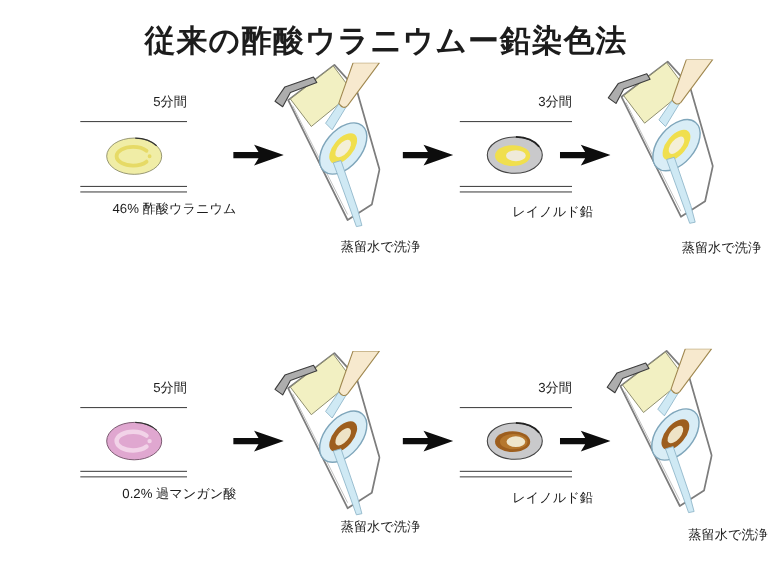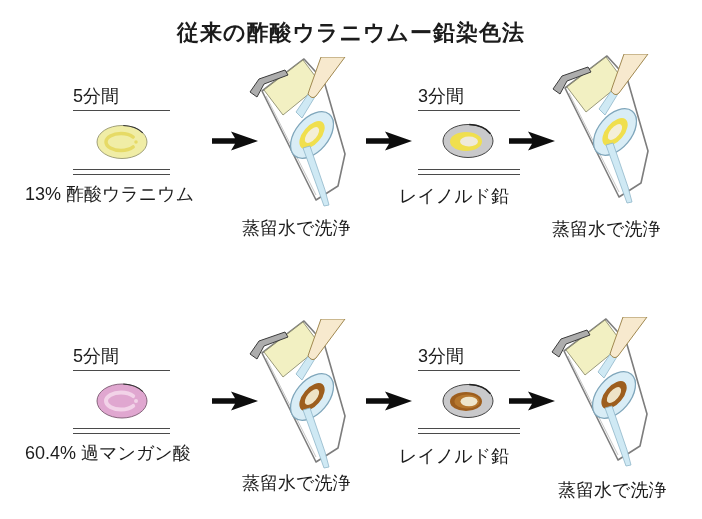--- a/index.html
+++ b/index.html
@@ -2,25 +2,25 @@
 <html><head>
 <meta charset="utf-8">
 <style>
   html,body{margin:0;padding:0;background:#ffffff;}
   .canvas{
     position:relative;width:702px;height:519px;background:#ffffff;overflow:hidden;
     font-family:"Liberation Sans","DejaVu Sans",sans-serif;color:#1c1c1c;
   }
   .abs{position:absolute;}
   .title{
-    left:0;right:0;text-align:center;font-size:22px;font-weight:600;
+    left:0;right:0;text-align:center;font-size:28px;font-weight:600;
     letter-spacing:1px;white-space:nowrap;
   }
   .title-new{color:#2A388C;}
-  .lbl{font-size:18px;text-align:left;white-space:nowrap;}
+  .lbl{font-size:12px;text-align:right;white-space:nowrap;}
   .line-single{height:0;border-top:1.8px solid #4a4a4a;}
   .line-double{height:4px;border-top:1.5px solid #4a4a4a;border-bottom:1.5px solid #4a4a4a;}
   svg{display:block;}
   .wash-yellow{--stain:#F0DF4E;--stain-center:#F4EFD8;}
   .wash-brown{--stain:#9D5E1E;--stain-center:#EEE3C6;}
 </style>
 </head>
 <body>
 
 <div class="canvas">
@@ -46,21 +46,21 @@
   <div class="abs title" style="top:18px">従来の酢酸ウラニウムー鉛染色法</div>
 
   <div class="abs lbl" style="left:73px;width:97px;top:84px">5分間</div>
   <div class="abs line-single" style="left:73px;width:97px;top:110px"></div>
   <svg class="abs" style="left:94px;top:122px" width="56" height="40" viewBox="0 0 56 40">
     <ellipse cx="28" cy="20" rx="25" ry="16.5" fill="#F0EDA6" stroke="#8a8a66" stroke-width="0.8"></ellipse>
     <ellipse cx="27" cy="20" rx="15" ry="8.5" fill="none" stroke="#E6DA66" stroke-width="3.5" pathLength="100" stroke-dasharray="0 8 84 8" stroke-linecap="round"></ellipse>
     <ellipse cx="28" cy="20" rx="25" ry="16.5" fill="none" stroke="#333333" stroke-width="1.1" pathLength="100" stroke-dasharray="0 76 16 8"></ellipse>
   </svg>
   <div class="abs line-double" style="left:73px;width:97px;top:169px"></div>
-  <div class="abs lbl" style="left:25px;width:190px;top:182px">13% 酢酸ウラニウム</div>
+  <div class="abs lbl" style="left:25px;width:190px;top:182px">46% 酢酸ウラニウム</div>
 
   <svg class="abs" style="left:212px;top:130px" width="46" height="22" viewBox="0 0 46 22">
       <use href="#flow-arrow"></use>
     </svg>
 
   <svg class="abs wash-yellow" style="left:246px;top:57px" width="100" height="152" viewBox="0 0 100 152">
       <use href="#wash-illus"></use>
     </svg>
   <div class="abs lbl" style="left:242px;width:140px;top:216px">蒸留水で洗浄</div>
 
@@ -89,21 +89,21 @@
   <div class="abs lbl" style="left:552px;width:140px;top:217px">蒸留水で洗浄</div>
 
   <div class="abs lbl" style="left:73px;width:97px;top:344px">5分間</div>
   <div class="abs line-single" style="left:73px;width:97px;top:370px"></div>
   <svg class="abs" style="left:94px;top:381px" width="56" height="40" viewBox="0 0 56 40">
     <ellipse cx="28" cy="20" rx="25" ry="17" fill="#E0A7D0" stroke="#7a5a70" stroke-width="0.9"></ellipse>
     <ellipse cx="27" cy="20" rx="15" ry="8.5" fill="none" stroke="#F2D3E8" stroke-width="4" pathLength="100" stroke-dasharray="0 8 84 8" stroke-linecap="round"></ellipse>
     <ellipse cx="28" cy="20" rx="25" ry="17" fill="none" stroke="#333333" stroke-width="1.1" pathLength="100" stroke-dasharray="0 76 16 8"></ellipse>
   </svg>
   <div class="abs line-double" style="left:73px;width:97px;top:428px"></div>
-  <div class="abs lbl" style="left:25px;width:190px;top:441px">60.4% 過マンガン酸</div>
+  <div class="abs lbl" style="left:25px;width:190px;top:441px">0.2% 過マンガン酸</div>
 
   <svg class="abs" style="left:212px;top:390px" width="46" height="22" viewBox="0 0 46 22">
       <use href="#flow-arrow"></use>
     </svg>
 
   <svg class="abs wash-brown" style="left:246px;top:319px" width="100" height="152" viewBox="0 0 100 152">
       <use href="#wash-illus"></use>
     </svg>
   <div class="abs lbl" style="left:242px;width:140px;top:471px">蒸留水で洗浄</div>
 

